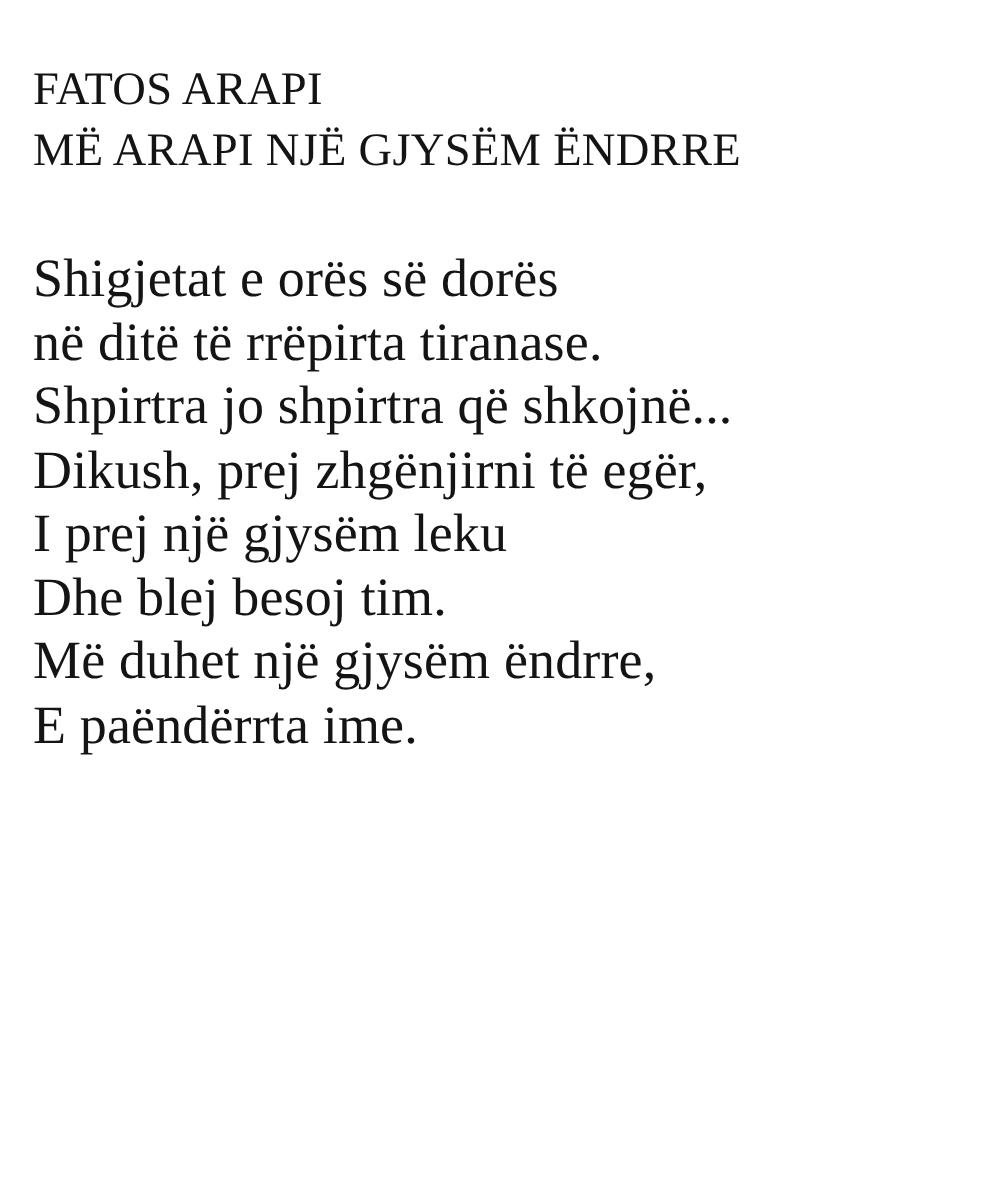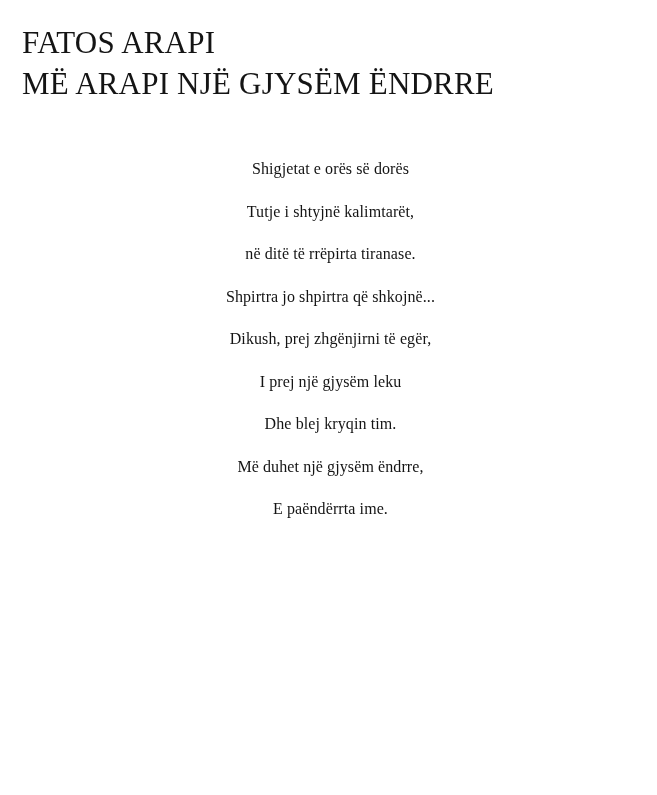--- a/index.html
+++ b/index.html
@@ -11,53 +11,51 @@
     width: 657px;
     height: 795px;
     overflow: hidden;
     font-family: "Liberation Serif", serif;
     color: #141414;
   }
   .page {
     box-sizing: border-box;
     width: 657px;
     height: 795px;
-    padding: 22px 18px 10px 22px;
+    padding: 38px 18px 10px 22px;
     background: #ffffff;
   }
   .heading {
     font-size: 31px;
     line-height: 41px;
     letter-spacing: 0.2px;
     white-space: nowrap;
   }
   .poem {
     margin-top: 44px;
   }
   .line {
-    font-size: 16px;
+    font-size: 36px;
     line-height: 42.5px;
     letter-spacing: 0.1px;
     white-space: nowrap;
-    text-align: center;
   }
 </style>
 </head>
 <body>
 
 <div class="page">
 
   <div class="heading">FATOS ARAPI</div>
   <div class="heading">MË ARAPI NJË GJYSËM ËNDRRE</div>
 
   <div class="poem">
     <div class="line">Shigjetat e orës së dorës</div>
-    <div class="line">Tutje i shtyjnë kalimtarët,</div>
     <div class="line">në ditë të rrëpirta tiranase.</div>
     <div class="line">Shpirtra jo shpirtra që shkojnë...</div>
     <div class="line">Dikush, prej zhgënjirni të egër,</div>
     <div class="line">I prej një gjysëm leku</div>
-    <div class="line">Dhe blej kryqin tim.</div>
+    <div class="line">Dhe blej besoj tim.</div>
     <div class="line">Më duhet një gjysëm ëndrre,</div>
     <div class="line">E paëndërrta ime.</div>
   </div>
 
 </div>
 
 </body></html>

